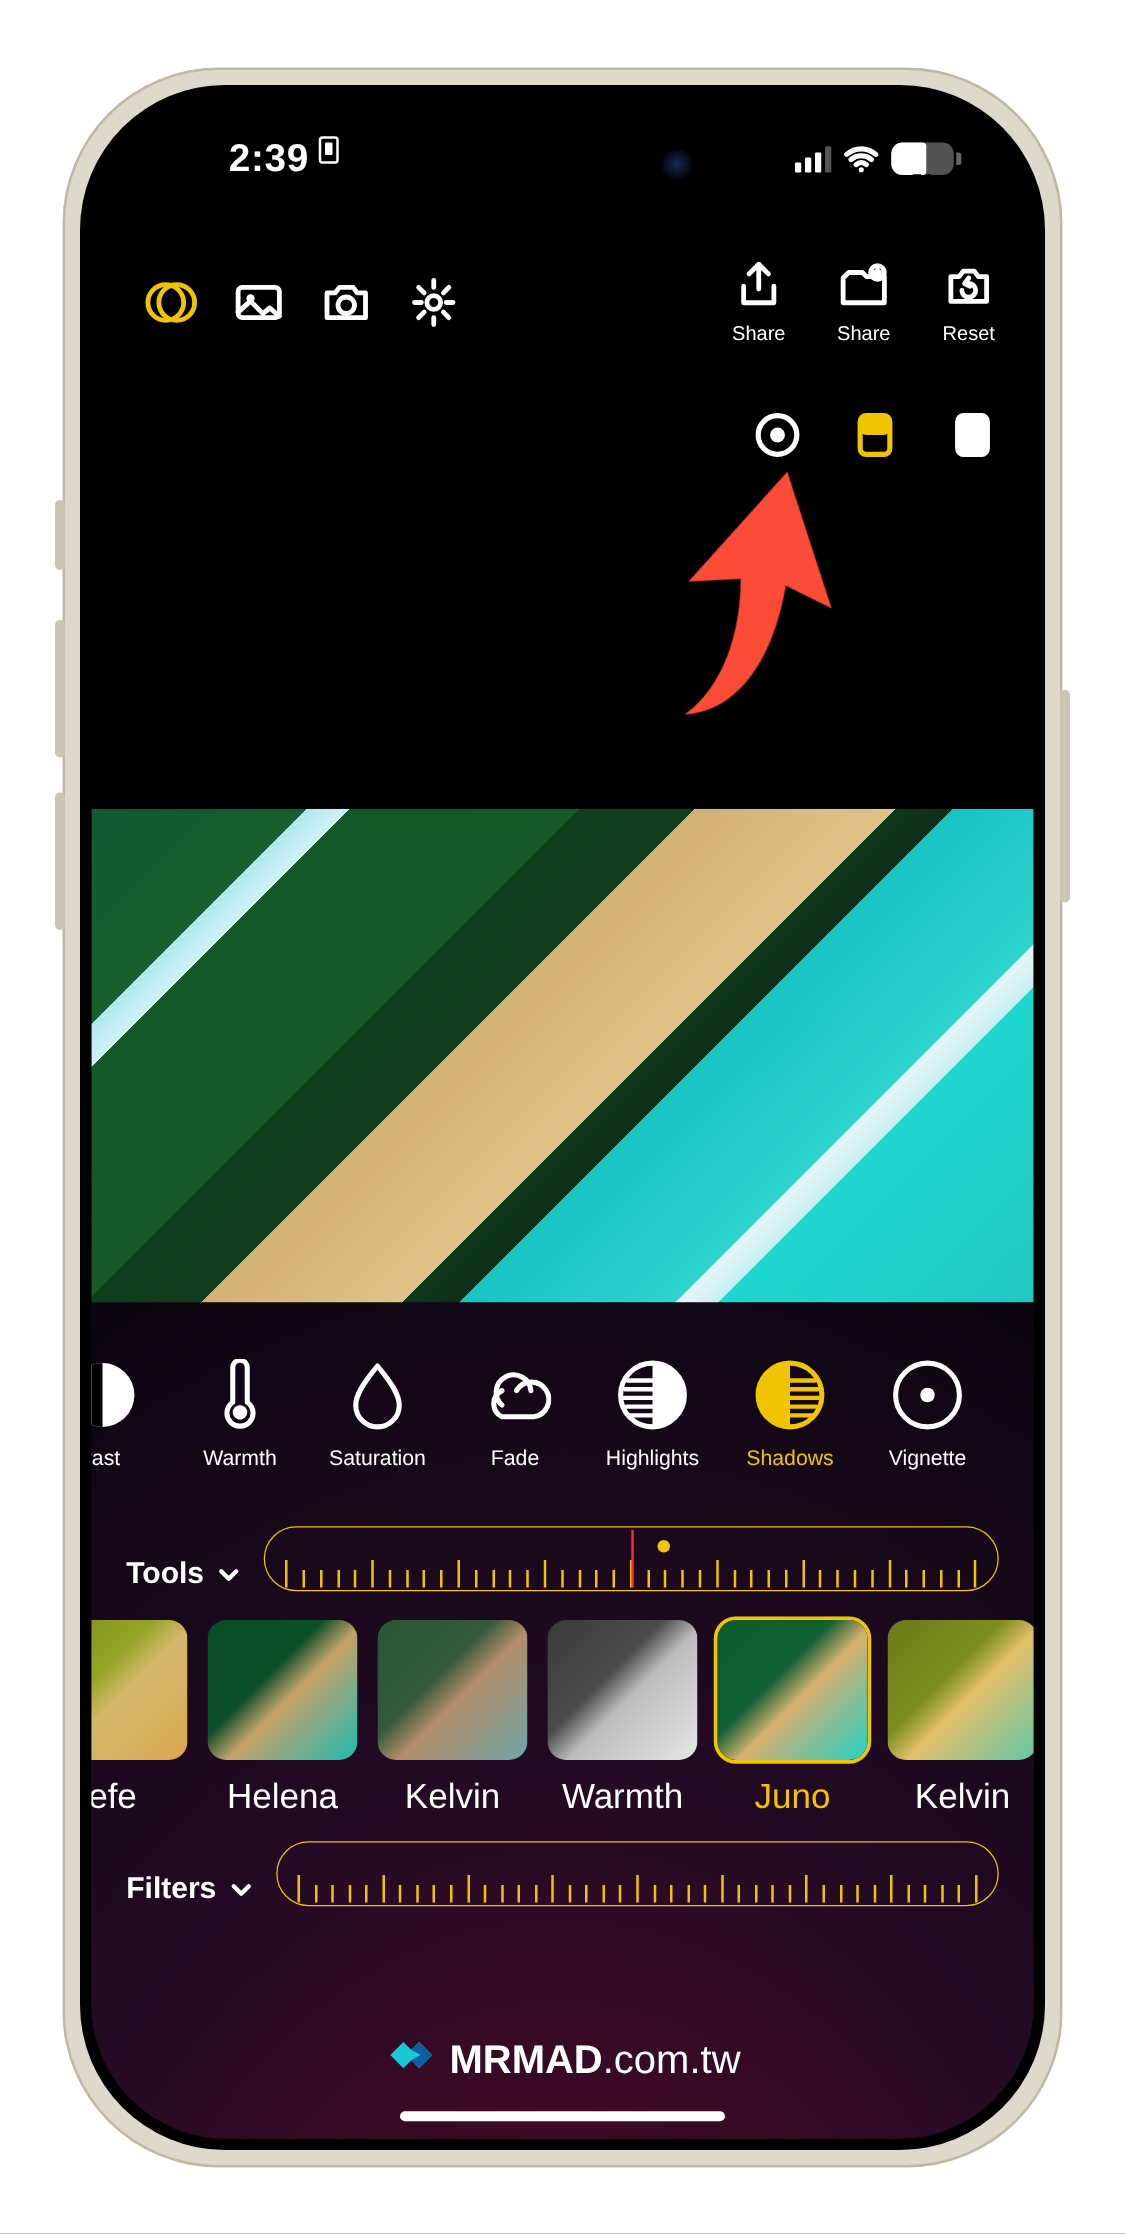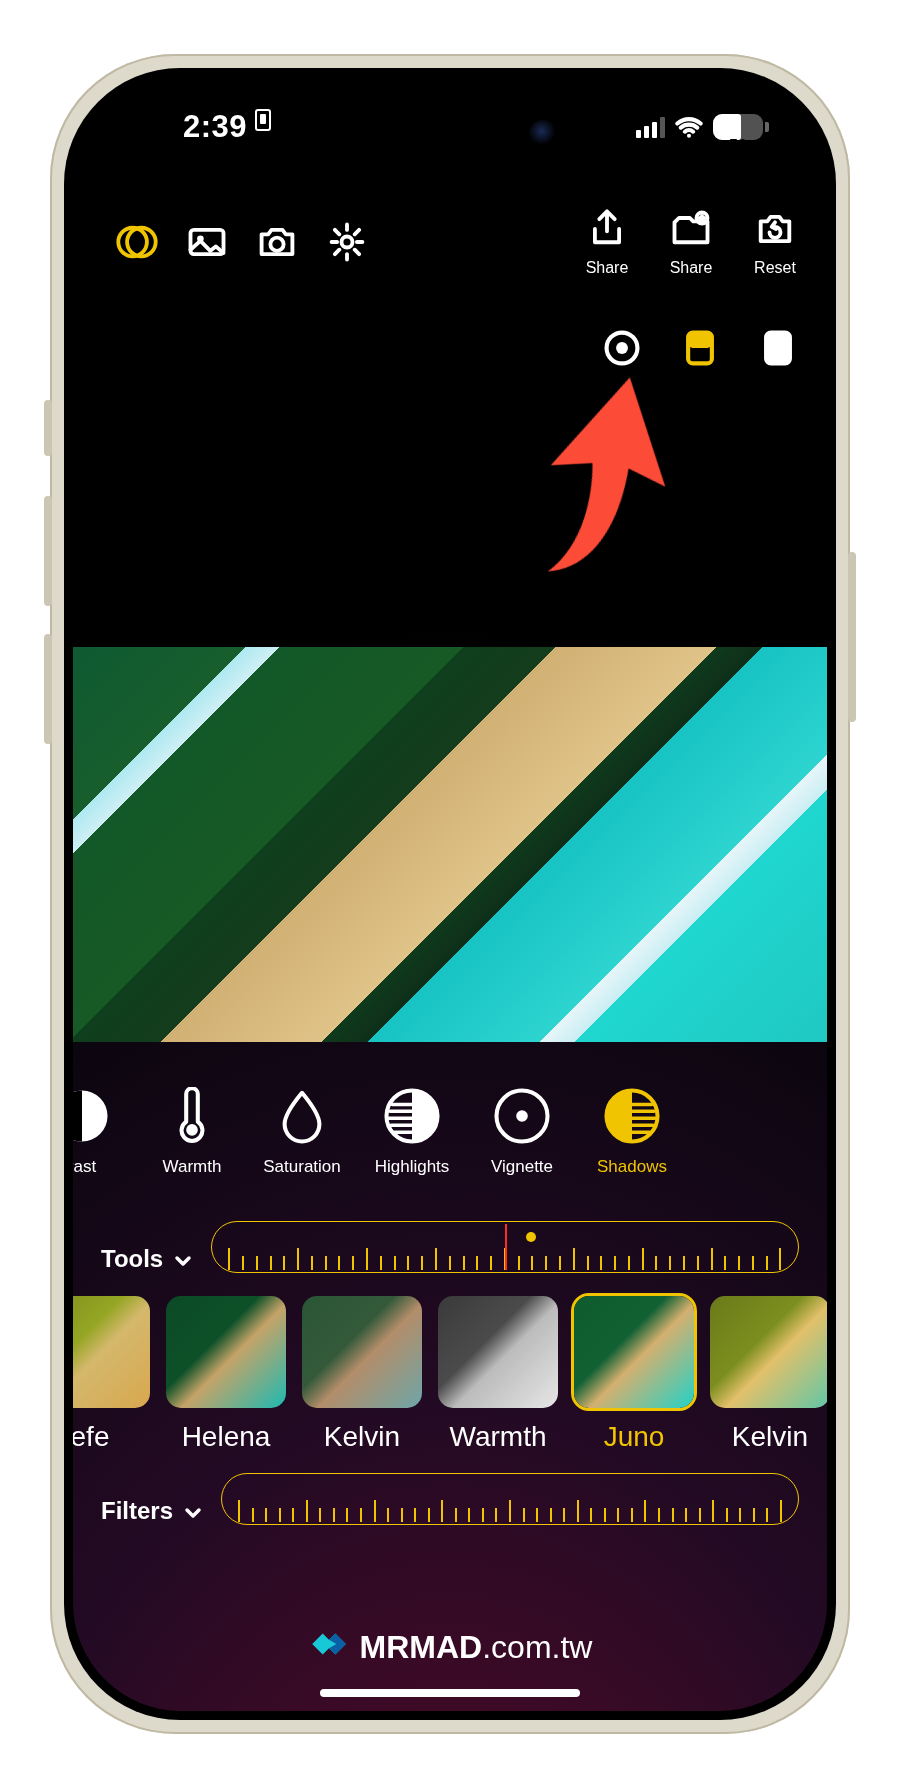--- a/index.html
+++ b/index.html
@@ -289,45 +289,54 @@
         <div class="ticon-wrap">
               <svg viewBox="0 0 50 50">
                 <path d="M25 5c10 12 15 20 15 27a15 15 0 0 1-30 0c0-7 5-15 15-27z"></path>
               </svg>
             </div>
         <span class="tlbl">Saturation</span>
       </div>
       <div class="tool">
         <div class="ticon-wrap">
               <svg viewBox="0 0 50 50">
+                <path d="M16 32a12 12 0 1 1 20-10"></path>
+                <path d="M26 22a12 12 0 1 1 12 18H16a10 10 0 0 1 0-18"></path>
+              </svg>
+            </div>
+        <span class="tlbl">Fade</span>
+      </div>
+      <div class="tool">
+        <div class="ticon-wrap">
+              <svg viewBox="0 0 50 50">
                 <circle cx="25" cy="25" r="22"></circle>
                 <path d="M25 3a22 22 0 0 1 0 44" fill="#fff" stroke="none"></path>
                 <path d="M8 15h17M6 21h19M5 27h20M7 33h18M10 39h15" stroke-width="3"></path>
               </svg>
             </div>
         <span class="tlbl">Highlights</span>
       </div>
-      <div class="tool">
-        <div class="ticon-wrap">
-              <svg viewBox="0 0 50 50">
-                <circle cx="25" cy="25" r="22"></circle>
-                <circle cx="25" cy="25" r="5" fill="#fff" stroke="none"></circle>
-              </svg>
-            </div>
-        <span class="tlbl">Vignette</span>
-      </div>
       <div class="tool sel">
         <div class="ticon-wrap">
               <svg viewBox="0 0 50 50">
                 <circle cx="25" cy="25" r="22" stroke="#f0c400"></circle>
                 <path d="M25 3a22 22 0 0 0 0 44" fill="#f0c400" stroke="none"></path>
                 <path d="M25 15h17M25 21h19M25 27h20M25 33h18M25 39h15" stroke="#f0c400" stroke-width="3"></path>
               </svg>
             </div>
         <span class="tlbl">Shadows</span>
+      </div>
+      <div class="tool">
+        <div class="ticon-wrap">
+              <svg viewBox="0 0 50 50">
+                <circle cx="25" cy="25" r="22"></circle>
+                <circle cx="25" cy="25" r="5" fill="#fff" stroke="none"></circle>
+              </svg>
+            </div>
+        <span class="tlbl">Vignette</span>
       </div>
     </div>
 
     <div class="sliderrow">
       <div class="slabel">
         <span>Tools</span>
         <span class="chev"><svg viewBox="0 0 20 20">
                 <path d="M4 7l6 6 6-6"></path>
               </svg></span>
       </div>

